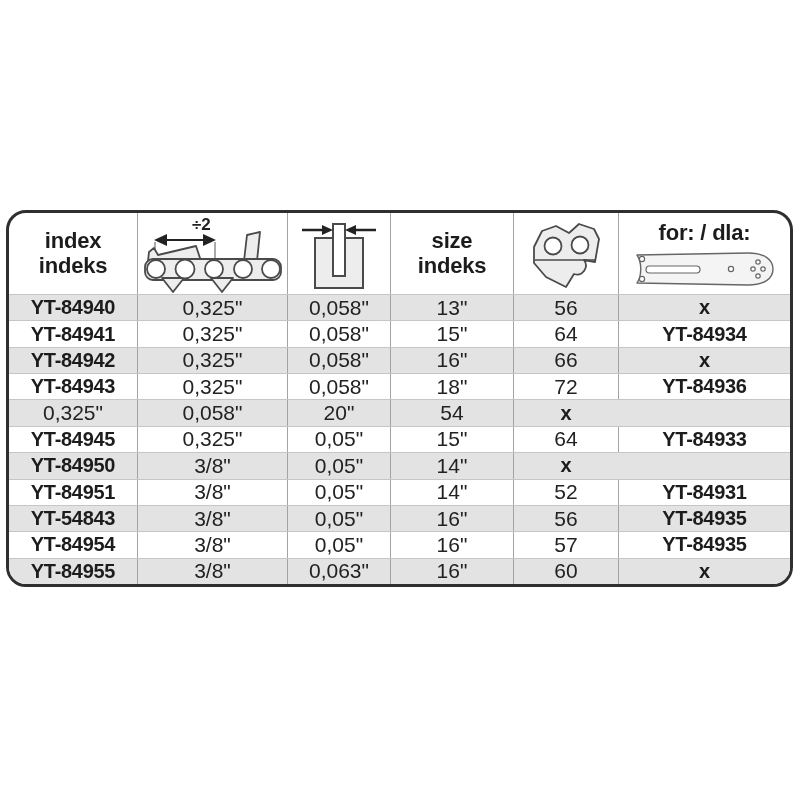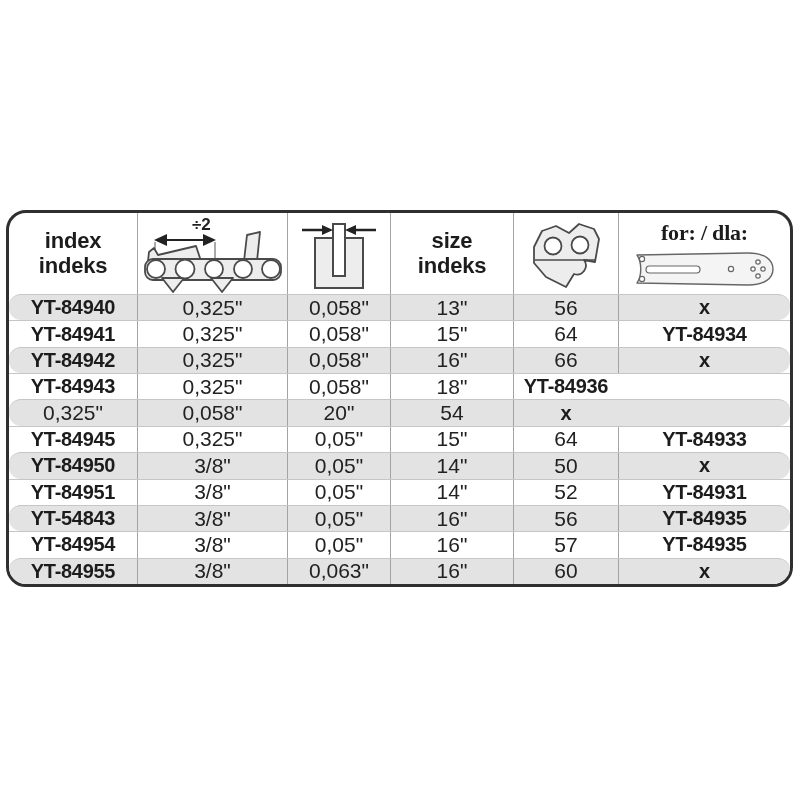--- a/index.html
+++ b/index.html
@@ -5,30 +5,30 @@
   html,body{margin:0;padding:0;background:#ffffff;}
   .canvas{position:relative;width:800px;height:800px;background:#ffffff;
           font-family:"Liberation Sans",sans-serif;color:#1c1c1c;}
   .spec-table{position:absolute;left:6px;top:210px;width:787px;height:377px;
               box-sizing:border-box;border:3px solid #2f2f2f;border-radius:20px;
               overflow:hidden;background:#fff;display:flex;flex-direction:column;}
   .trow{display:grid;grid-template-columns:128px 150px 103px 123px 105px 1fr;}
   .thead{height:81px;flex:0 0 auto;}
   .tbody{flex:1 1 auto;display:flex;flex-direction:column;}
   .tbody .trow{flex:1 1 0;border-top:1px solid #c6c6c6;}
-  .tbody .trow.alt{background:#e3e3e3;border-radius:12px;}
+  .tbody .trow.alt{background:#e3e3e3;}
   .cell{display:flex;align-items:center;justify-content:center;overflow:hidden;}
   .cell + .cell{border-left:1px solid #a3a3a3;}
   .hcell{display:flex;flex-direction:column;align-items:center;justify-content:center;}
   .hcell + .hcell{border-left:1px solid #a3a3a3;}
   .hlabel{font-weight:bold;font-size:22px;line-height:1.12;text-align:center;letter-spacing:-0.2px;}
   .c-index{font-weight:bold;font-size:20px;letter-spacing:-0.3px;}
   .c-val{font-size:21px;font-weight:400;color:#222;}
   .c-for{font-weight:bold;font-size:20px;letter-spacing:-0.3px;}
-  .hcell-for{justify-content:flex-start;padding-top:8px;gap:2px;font-family:Liberation Serif, serif;}
+  .hcell-for{justify-content:flex-start;padding-top:8px;gap:2px;}
   svg{display:block;}
   .ink{stroke:#4a4a4a;}
 </style>
 </head>
 <body>
 
 <div class="canvas">
   <div class="spec-table">
 
     <div class="trow thead">
@@ -137,20 +137,21 @@
     <div class="cell c-val">16"</div>
     <div class="cell c-val">66</div>
     <div class="cell c-for">x</div>
   </div>
 
   <div class="trow">
     <div class="cell c-index">YT-84943</div>
     <div class="cell c-val">0,325"</div>
     <div class="cell c-val">0,058"</div>
     <div class="cell c-val">18"</div>
+    <div class="cell c-val">72</div>
     <div class="cell c-for">YT-84936</div>
   </div>
 
   <div class="trow alt">
     <div class="cell c-val">0,325"</div>
     <div class="cell c-val">0,058"</div>
     <div class="cell c-val">20"</div>
     <div class="cell c-val">54</div>
     <div class="cell c-for">x</div>
   </div>
@@ -162,21 +163,20 @@
     <div class="cell c-val">15"</div>
     <div class="cell c-val">64</div>
     <div class="cell c-for">YT-84933</div>
   </div>
 
   <div class="trow alt">
     <div class="cell c-index">YT-84950</div>
     <div class="cell c-val">3/8"</div>
     <div class="cell c-val">0,05"</div>
     <div class="cell c-val">14"</div>
-    <div class="cell c-val">50</div>
     <div class="cell c-for">x</div>
   </div>
 
   <div class="trow">
     <div class="cell c-index">YT-84951</div>
     <div class="cell c-val">3/8"</div>
     <div class="cell c-val">0,05"</div>
     <div class="cell c-val">14"</div>
     <div class="cell c-val">52</div>
     <div class="cell c-for">YT-84931</div>

